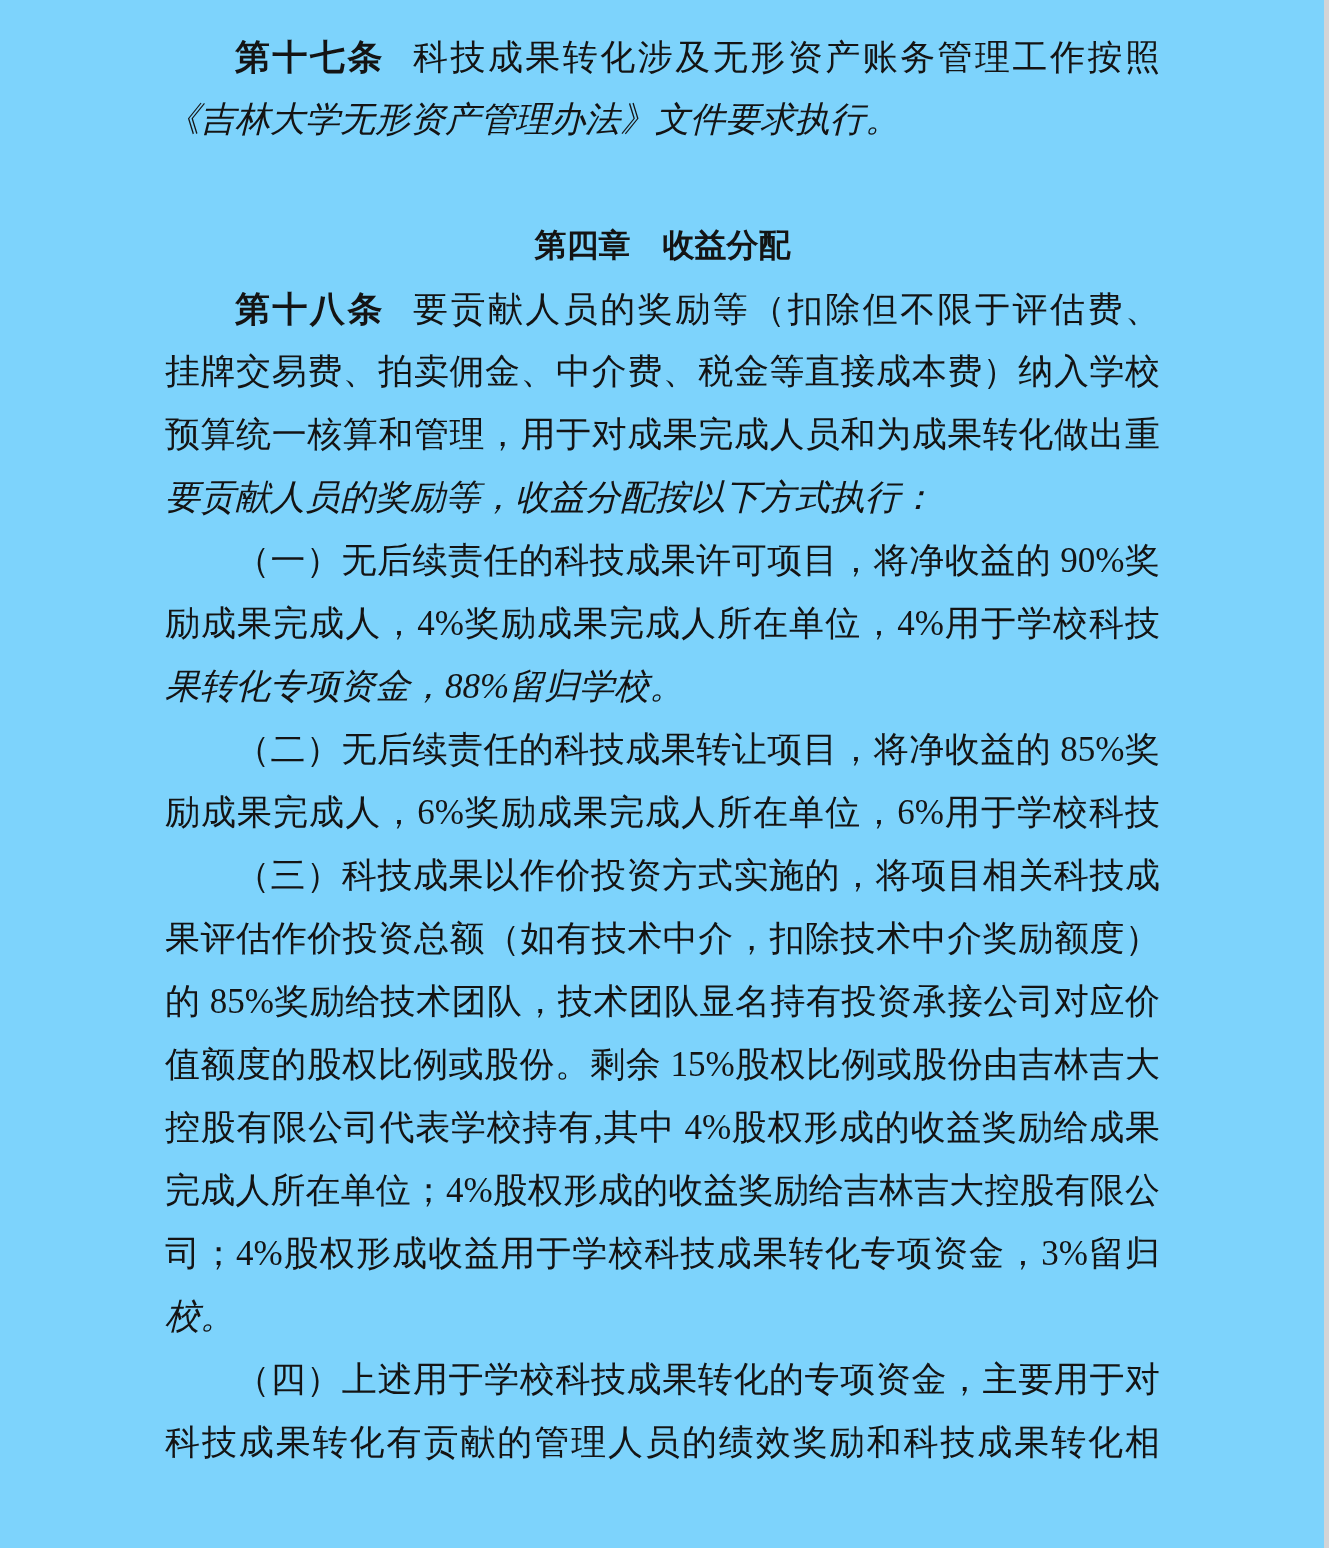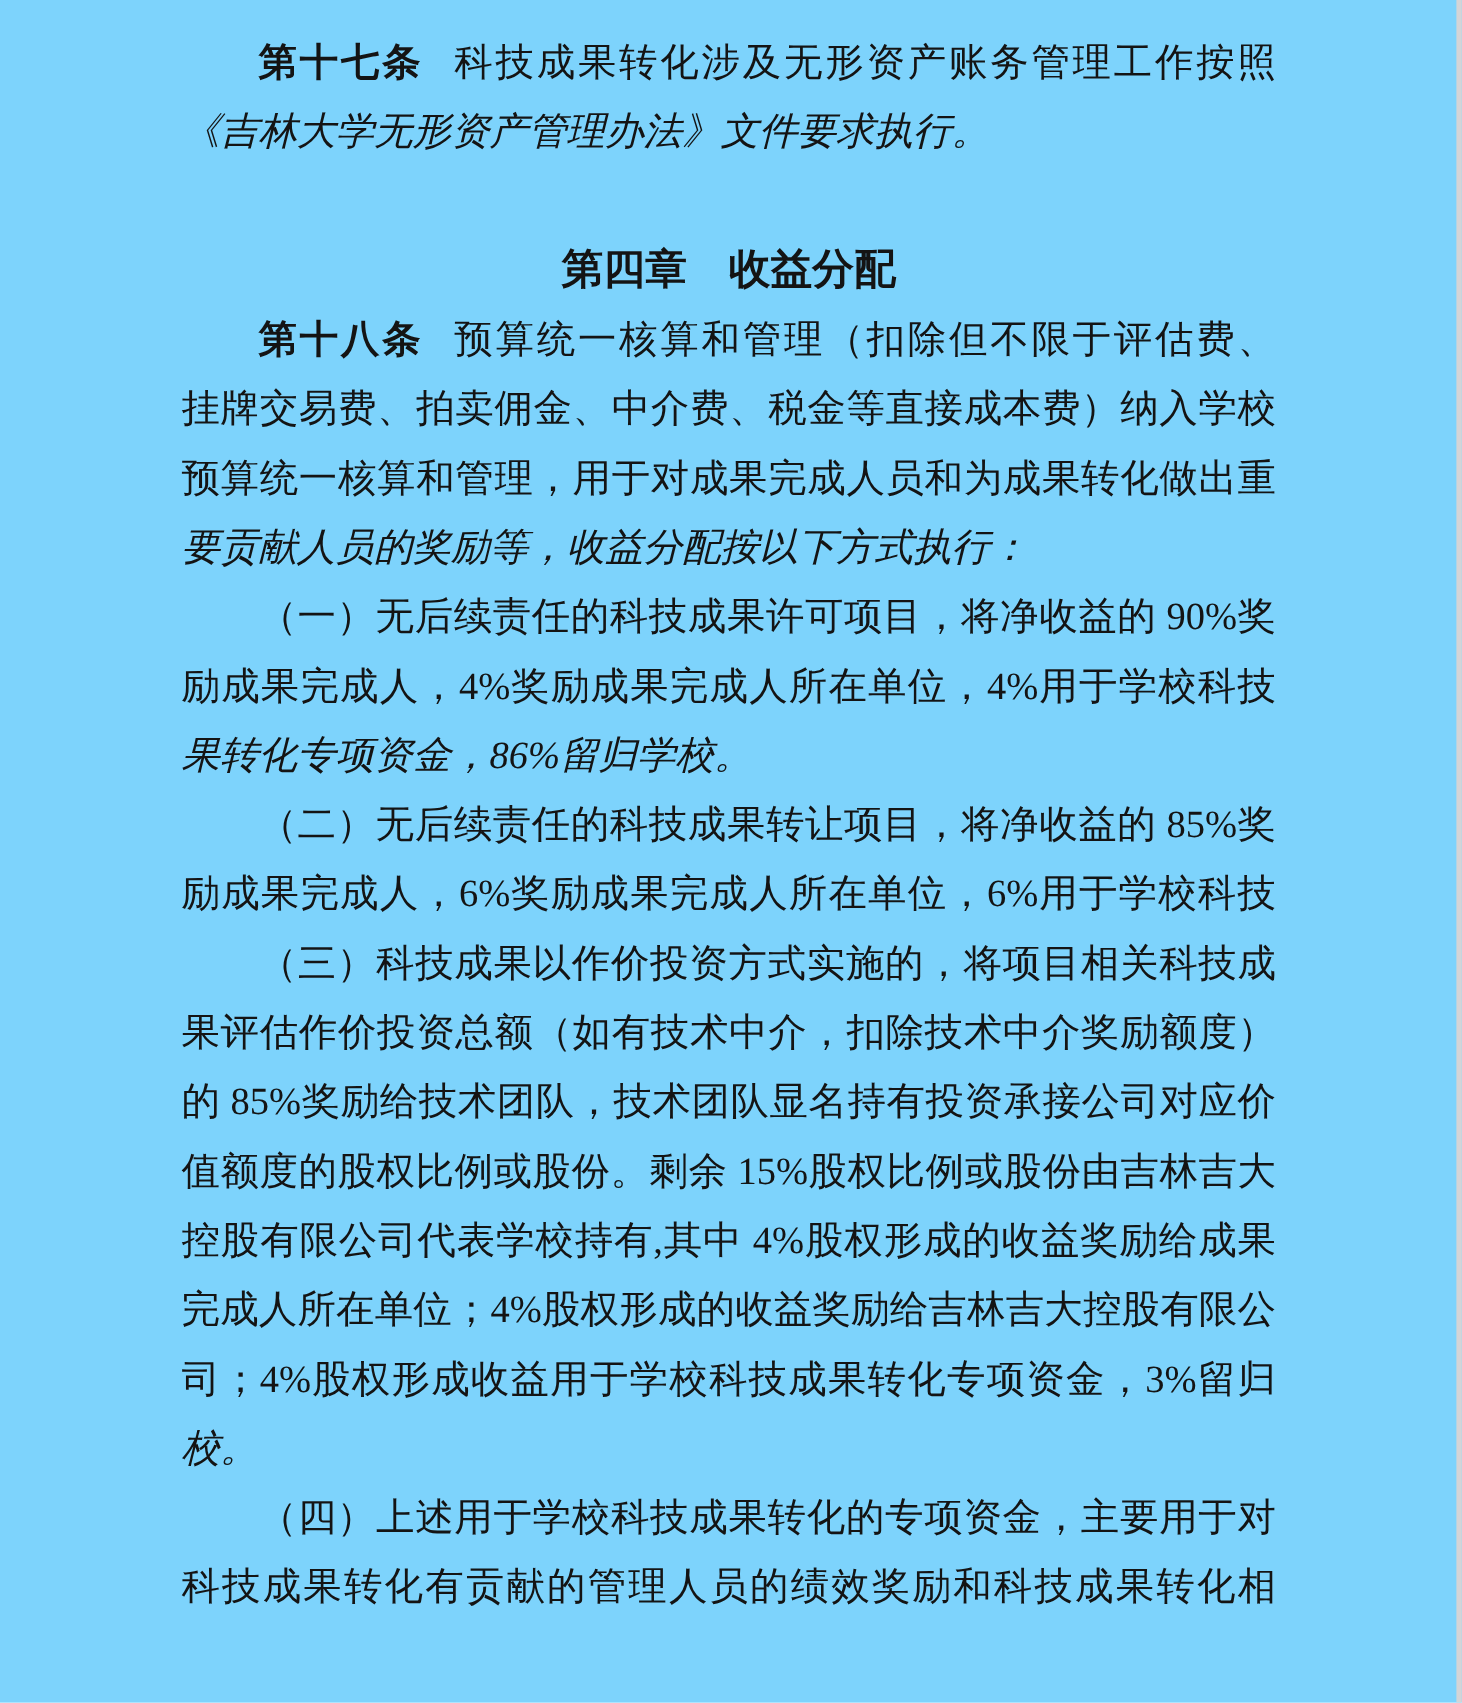--- a/index.html
+++ b/index.html
@@ -55,46 +55,46 @@
     font-weight: 700;
     margin-right: 0.8em;
   }
   .chapter {
     height: 63px;
     line-height: 63px;
     text-align: center;
     text-align-last: center;
     font-family: "Liberation Sans", "DejaVu Sans", sans-serif;
     font-weight: 700;
-    font-size: 38px;
+    font-size: 32px;
     margin: 0;
   }
 </style>
 </head>
 <body>
 
 <div class="page">
 
   <div class="text-block">
 
     <div class="ln ind"><span class="term">第十七条</span><span>科技成果转化涉及无形资产账务管理工作按照</span></div>
     <div class="ln end">《吉林大学无形资产管理办法》文件要求执行。</div>
 
     <div class="spacer"></div>
 
     <h2 class="chapter">第四章　收益分配</h2>
 
-    <div class="ln ind"><span class="term">第十八条</span><span>预算统一核算和管理（扣除但不限于评估费、</span></div>
+    <div class="ln ind"><span class="term">第十八条</span><span>要贡献人员的奖励等（扣除但不限于评估费、</span></div>
     <div class="ln">挂牌交易费、拍卖佣金、中介费、税金等直接成本费）纳入学校</div>
     <div class="ln">预算统一核算和管理，用于对成果完成人员和为成果转化做出重</div>
     <div class="ln end">要贡献人员的奖励等，收益分配按以下方式执行：</div>
 
     <div class="ln ind">（一）无后续责任的科技成果许可项目，将净收益的 90%奖</div>
     <div class="ln">励成果完成人，4%奖励成果完成人所在单位，4%用于学校科技成</div>
-    <div class="ln end">果转化专项资金，86%留归学校。</div>
+    <div class="ln end">果转化专项资金，88%留归学校。</div>
 
     <div class="ln ind">（二）无后续责任的科技成果转让项目，将净收益的 85%奖</div>
     <div class="ln">励成果完成人，6%奖励成果完成人所在单位，6%用于学校科技成</div>
 
     <div class="ln ind">（三）科技成果以作价投资方式实施的，将项目相关科技成</div>
     <div class="ln">果评估作价投资总额（如有技术中介，扣除技术中介奖励额度）</div>
     <div class="ln">的 85%奖励给技术团队，技术团队显名持有投资承接公司对应价</div>
     <div class="ln">值额度的股权比例或股份。剩余 15%股权比例或股份由吉林吉大</div>
     <div class="ln">控股有限公司代表学校持有,其中 4%股权形成的收益奖励给成果</div>
     <div class="ln">完成人所在单位；4%股权形成的收益奖励给吉林吉大控股有限公</div>

